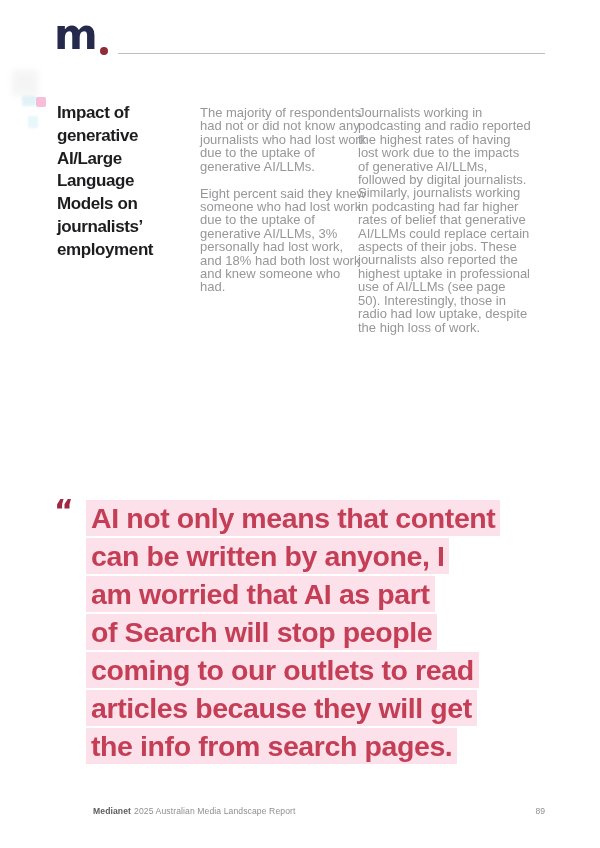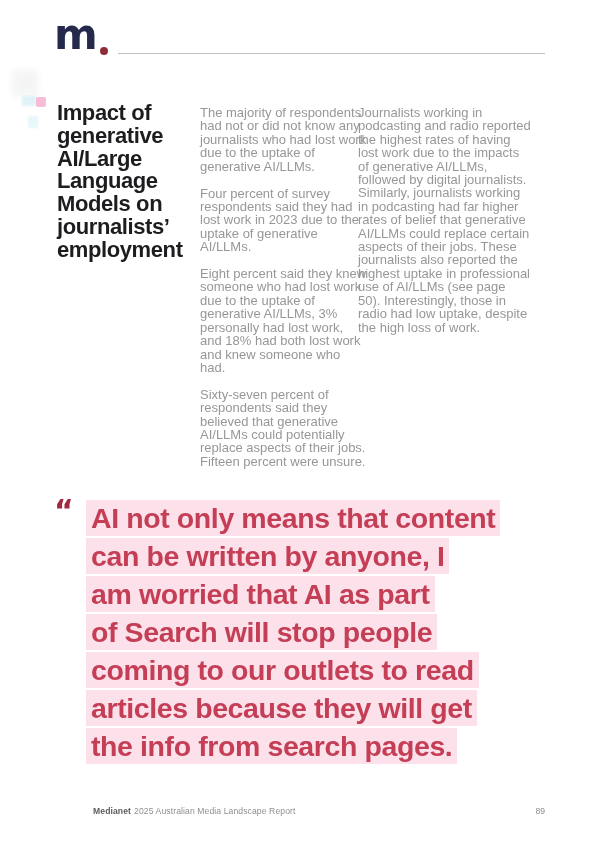--- a/index.html
+++ b/index.html
@@ -35,21 +35,21 @@
   .artifact-pink    { left: 36px; top: 97px; width: 10px; height: 10px;
                       background: #f06daa; opacity: 0.45; border-radius: 2px; }
   .artifact-cyan    { left: 22px; top: 96px; width: 14px; height: 10px;
                       background: #9fd9e8; opacity: 0.30; filter: blur(1px); }
   .artifact-cyan2   { left: 28px; top: 116px; width: 10px; height: 12px;
                       background: #aee3ee; opacity: 0.28; filter: blur(1px); }
 
   
   .article-heading {
     position: absolute; left: 57px; top: 102px; width: 155px;
-    font-size: 22px; font-weight: bold; color: #1d1d20;
+    font-size: 17px; font-weight: bold; color: #1d1d20;
     line-height: 22.8px; letter-spacing: -0.4px;
     white-space: pre-line;
   }
   .text-col {
     position: absolute; top: 106px;
     font-size: 13px; line-height: 13.4px; color: #97979a;
   }
   .text-col-1 { left: 200px; width: 168px; }
   .text-col-2 { left: 358px; width: 173px; }
   .text-col p { margin-bottom: 13.5px; }
@@ -100,23 +100,21 @@
 <h1 class="article-heading">Impact of
 generative
 AI/Large
 Language
 Models on
 journalists’
 employment</h1>
 
 <div class="text-col text-col-1">
   <p>The majority of respondents had not or did not know any journalists who had lost work due to the uptake of generative AI/LLMs.</p>
-  <p>Four percent of survey respondents said they had lost work in 2023 due to the uptake of generative AI/LLMs.</p>
   <p>Eight percent said they knew someone who had lost work due to the uptake of generative AI/LLMs, 3% personally had lost work, and 18% had both lost work and knew someone who had.</p>
-  <p>Sixty-seven percent of respondents said they believed that generative AI/LLMs could potentially replace aspects of their jobs. Fifteen percent were unsure.</p>
 </div>
 
 <div class="text-col text-col-2">
   <p>Journalists working in podcasting and radio reported the highest rates of having lost work due to the impacts of generative AI/LLMs, followed by digital journalists. Similarly, journalists working in podcasting had far higher rates of belief that generative AI/LLMs could replace certain aspects of their jobs. These journalists also reported the highest uptake in professional use of AI/LLMs (see page 50). Interestingly, those in radio had low uptake, despite the high loss of work.</p>
 </div>
 
 <div class="quote-mark">“</div>
 <blockquote class="quote-text">
   <span>AI not only means that content
 can be written by anyone, I

